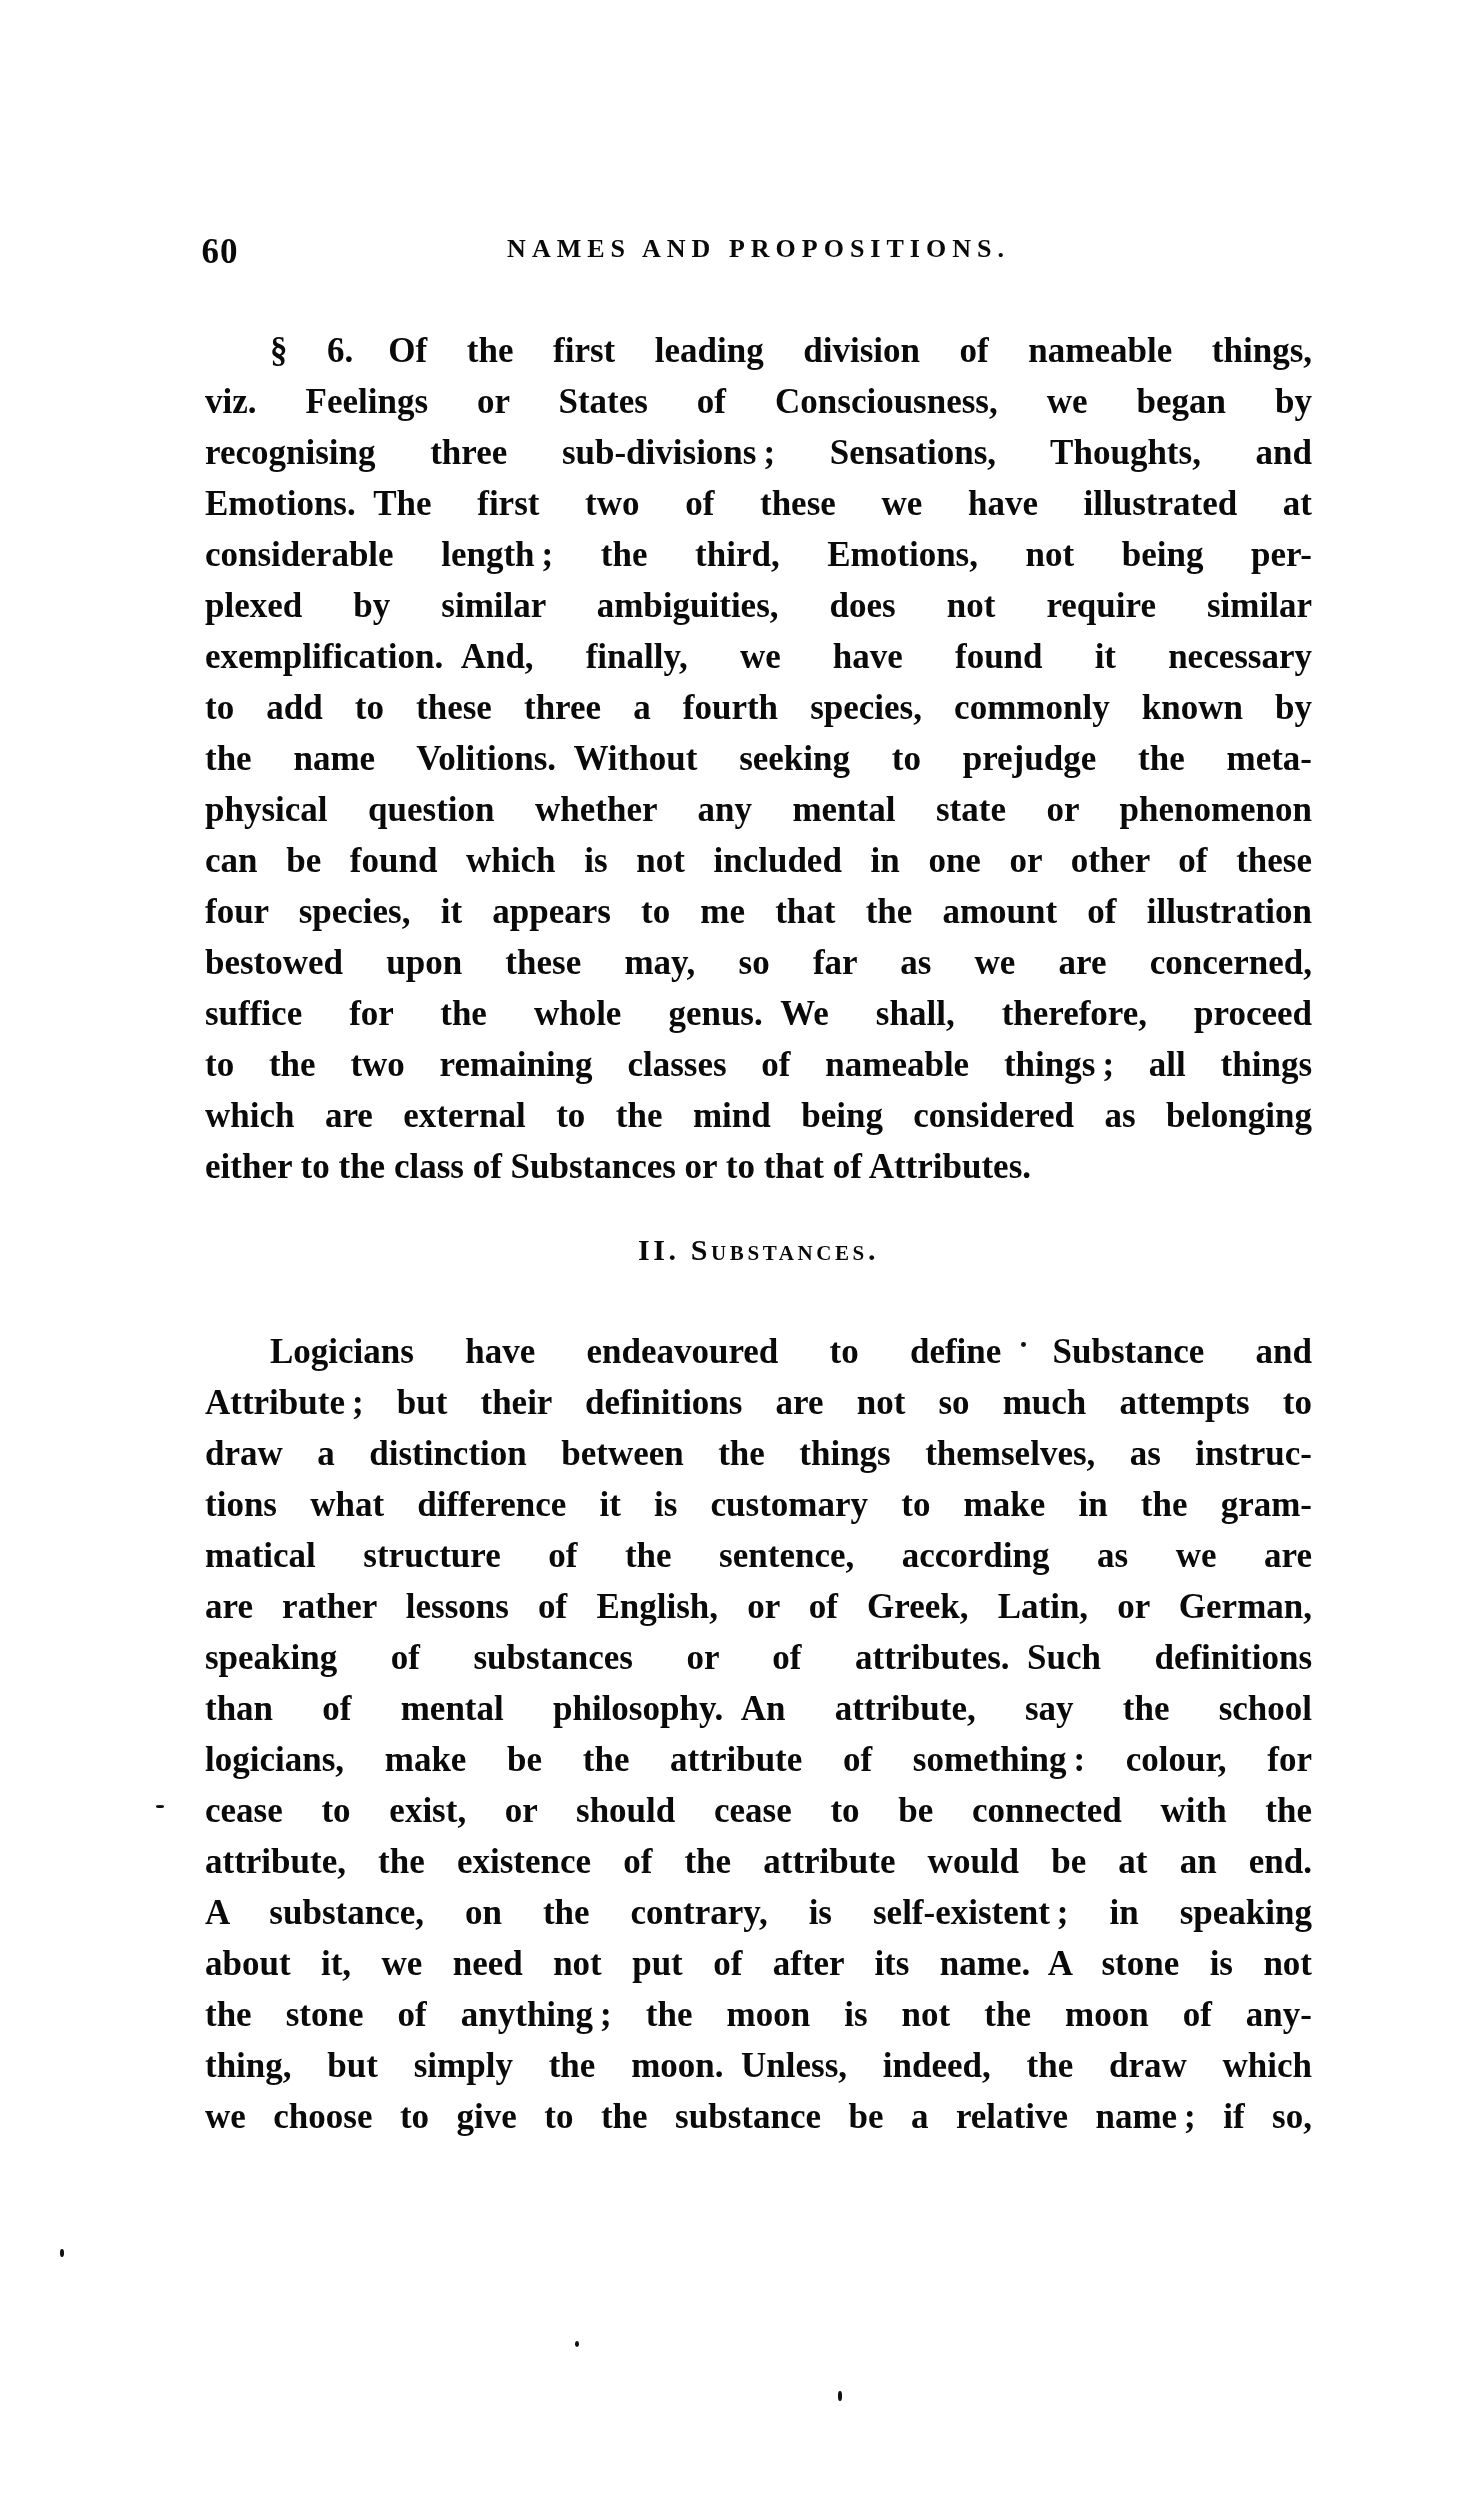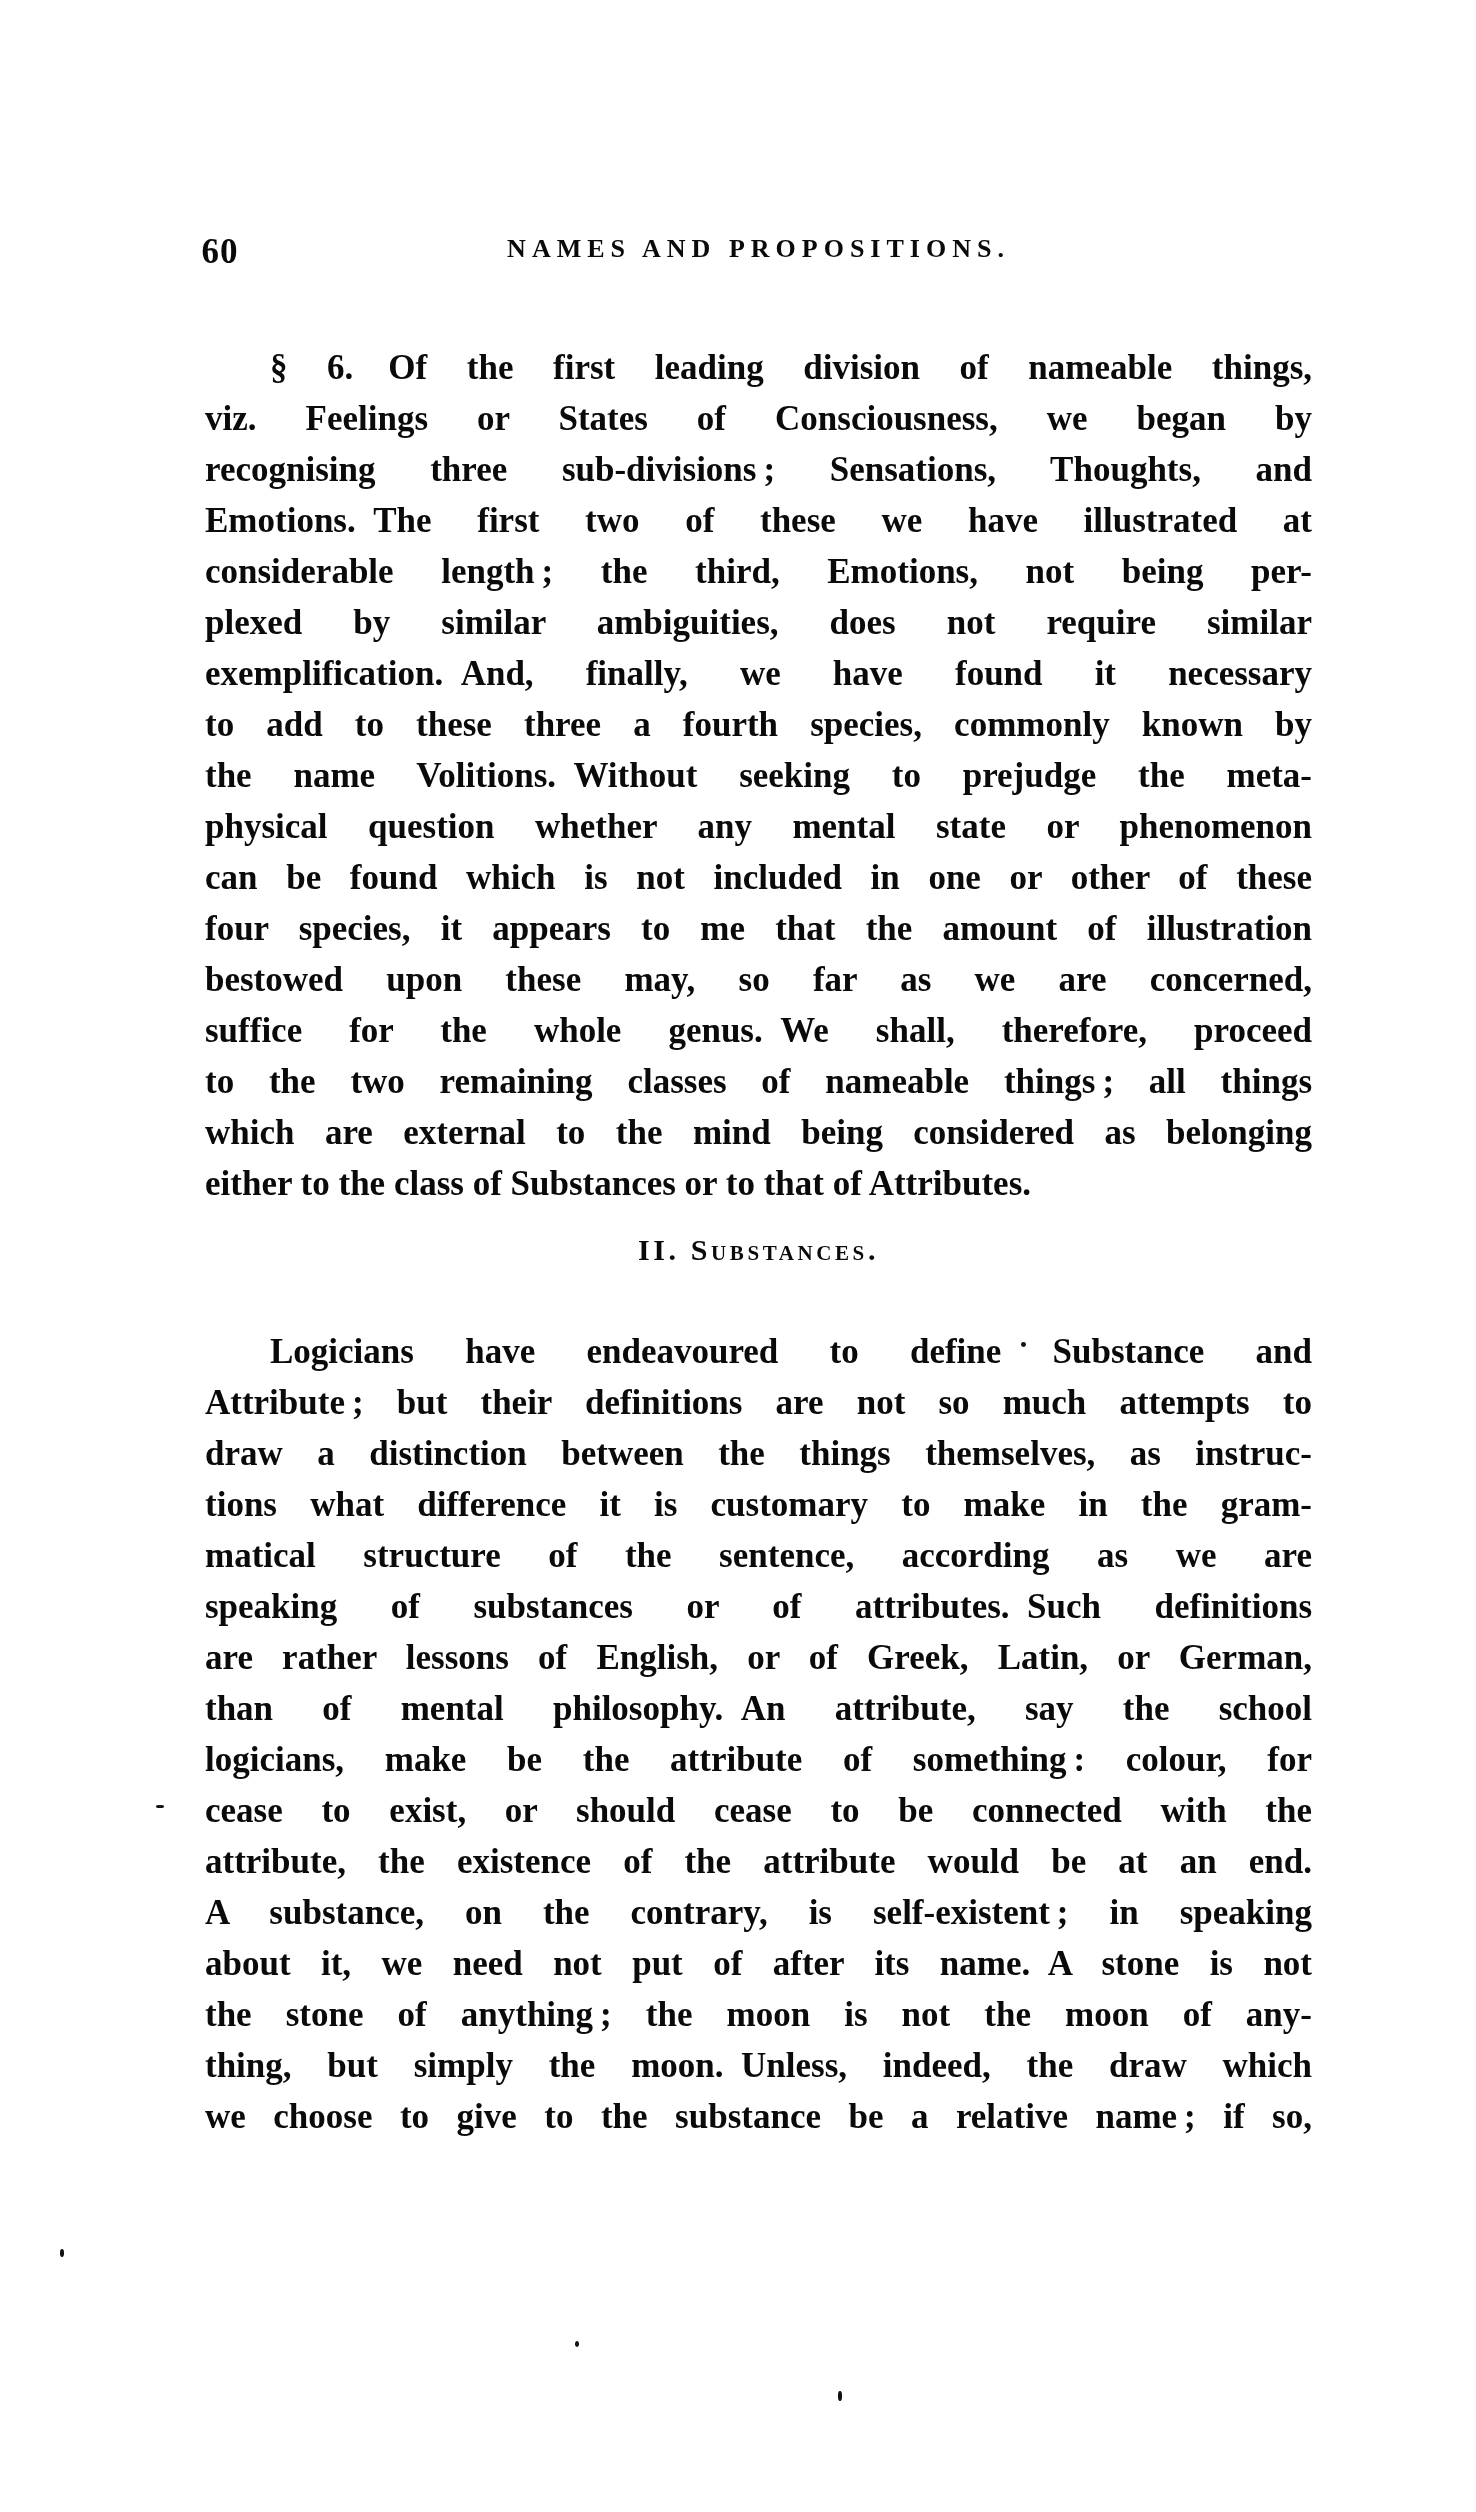--- a/index.html
+++ b/index.html
@@ -42,21 +42,21 @@
     font-weight: 700;
     letter-spacing: 6px;
     white-space: nowrap;
   }
   
   .para {
     position: absolute;
     left: 205px;
     width: 1107px;
   }
-  .para-1 { top: 342px; }
+  .para-1 { top: 325px; }
   .para-2 { top: 1326px; }
   .line {
     line-height: 51px;
     height: 51px;
     font-size: 35px;
     font-weight: 700;
     text-align: justify;
     text-align-last: justify;
     text-justify: inter-word;
     white-space: nowrap;
@@ -114,22 +114,22 @@
     </div>
 
   <div class="section-heading">II. Substances.</div>
 
   <div class="para para-2">
       <div class="line indent"><span>Logicians have endeavoured to define Substance and</span></div>
       <div class="line"><span>Attribute ; but their definitions are not so much attempts to</span></div>
       <div class="line"><span>draw a distinction between the things themselves, as instruc-</span></div>
       <div class="line"><span>tions what difference it is customary to make in the gram-</span></div>
       <div class="line"><span>matical structure of the sentence, according as we are</span></div>
+      <div class="line"><span>are rather lessons of English, or of Greek, Latin, or German,</span></div>
       <div class="line"><span>speaking of substances or of attributes. Such definitions</span></div>
-      <div class="line"><span>are rather lessons of English, or of Greek, Latin, or German,</span></div>
       <div class="line"><span>than of mental philosophy. An attribute, say the school</span></div>
       <div class="line"><span>logicians, make be the attribute </span><span class="it">of</span><span> something : colour, for</span></div>
       <div class="line"><span>cease to exist, or should cease to be connected with the</span></div>
       <div class="line"><span>attribute, the existence of the attribute would be at an end.</span></div>
       <div class="line"><span>A substance, on the contrary, is self-existent ; in speaking</span></div>
       <div class="line"><span>about it, we need not put </span><span class="it">of</span><span> after its name. A stone is not</span></div>
       <div class="line"><span>the stone </span><span class="it">of</span><span> anything ; the moon is not the moon </span><span class="it">of</span><span> any-</span></div>
       <div class="line"><span>thing, but simply the moon. Unless, indeed, the draw which</span></div>
       <div class="line"><span>we choose to give to the substance be a relative name ; if so,</span></div>
     </div>

